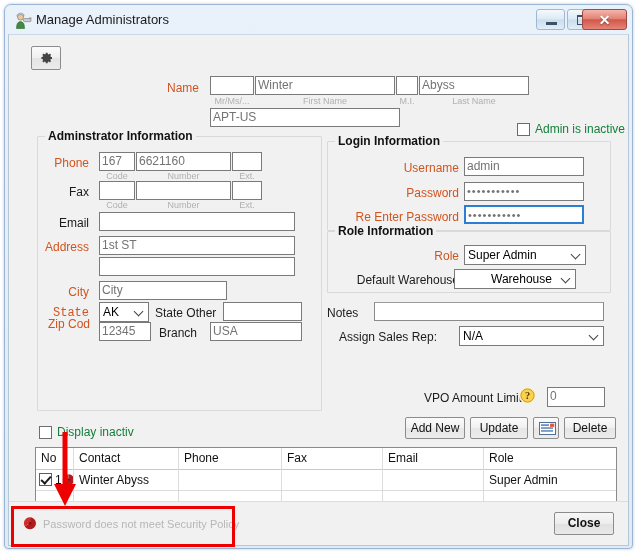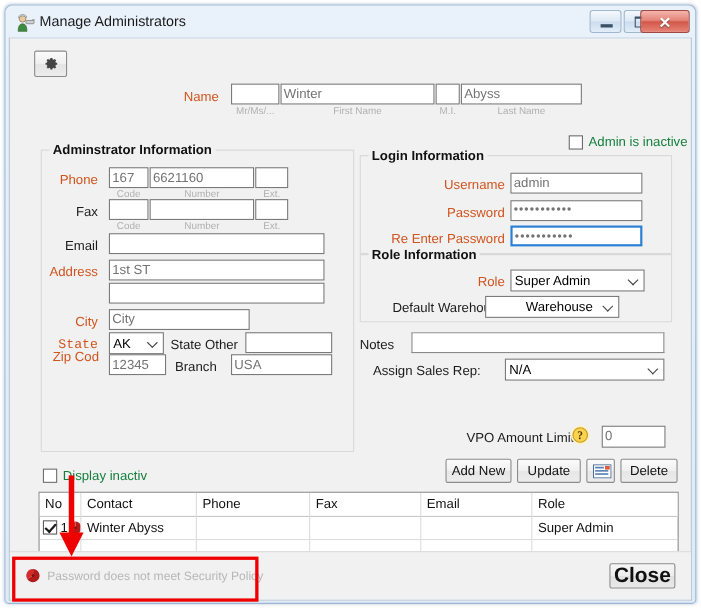--- a/index.html
+++ b/index.html
@@ -160,21 +160,21 @@
     color: #111;
     text-align: center;
     line-height: 20px;
     height: 22px;
     cursor: pointer;
     font-family: "Liberation Sans", sans-serif;
   }
   .btn.close-btn {
     background: linear-gradient(to bottom, #f6f6f6 0%, #ededed 50%, #e0e0e0 51%, #e9e9e9 100%);
     font-weight: bold;
-    font-size: 19px;
+    font-size: 12px;
   }
 
   .chk {
     position: absolute;
     width: 13px; height: 13px;
     border: 1px solid #5d5d5d;
     background: #fff;
   }
   .chk.checked::after {
     content: "";
@@ -300,20 +300,21 @@
 
     <div class="tbx" style="left:246px; top:41px; width:140px;">Winter</div>
     <div class="sublbl" style="left:246px; top:61px; width:140px;">First Name</div>
 
     <div class="tbx" style="left:387px; top:41px; width:22px;"></div>
     <div class="sublbl" style="left:383px; top:61px; width:30px;">M.I.</div>
 
     <div class="tbx" style="left:410px; top:41px; width:110px;">Abyss</div>
     <div class="sublbl" style="left:410px; top:61px; width:110px;">Last Name</div>
 
+    <div class="tbx" style="left:201px; top:73px; width:190px;">APT-US</div>
 
     <div class="chk dimmed" style="left:508px; top:88px;"></div>
     <div class="lbl dim" style="left:526px; top:87px;">Admin is inactive</div>
 
     <div class="grp" style="left:28px; top:101px; width:285px; height:275px;">
       <span class="cap">Adminstrator Information</span>
     </div>
 
     <div class="lbl req r" style="left:20px; top:121px; width:60px;">Phone</div>
     <div class="tbx" style="left:90px; top:117px; width:36px;">167</div>
@@ -371,21 +372,21 @@
       <span class="cap">Role Information</span>
     </div>
 
     <div class="lbl req r" style="left:330px; top:214px; width:120px;">Role</div>
     <div class="combo" style="left:455px; top:210px; width:122px;">
       <span>Super Admin</span>
       <i class="chev"></i>
     </div>
 
     <div class="lbl r" style="left:330px; top:238px; width:120px;">Default Warehouse</div>
-    <div class="combo" style="left:432px; top:234px; width:122px;padding-left:36px;">
+    <div class="combo" style="left:445px; top:234px; width:122px;padding-left:36px;">
       <span>Warehouse</span>
       <i class="chev"></i>
     </div>
 
     <div class="lbl" style="left:318px; top:271px;">Notes</div>
     <div class="tbx flat" style="left:365px; top:267px; width:230px;"></div>
 
     <div class="lbl" style="left:330px; top:295px;">Assign Sales Rep:</div>
     <div class="combo" style="left:450px; top:291px; width:145px;">
       <span>N/A</span>

